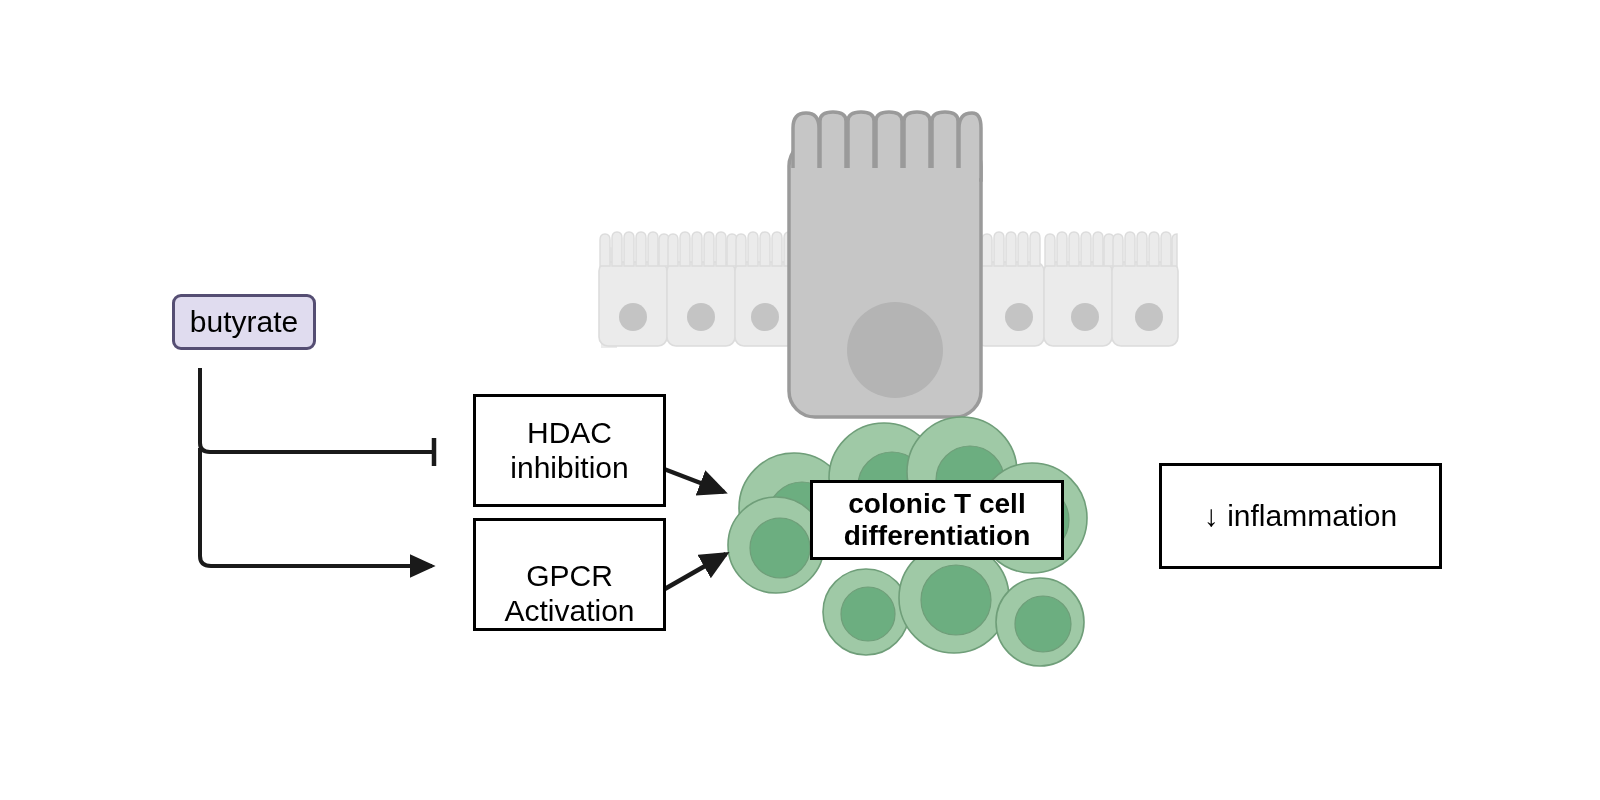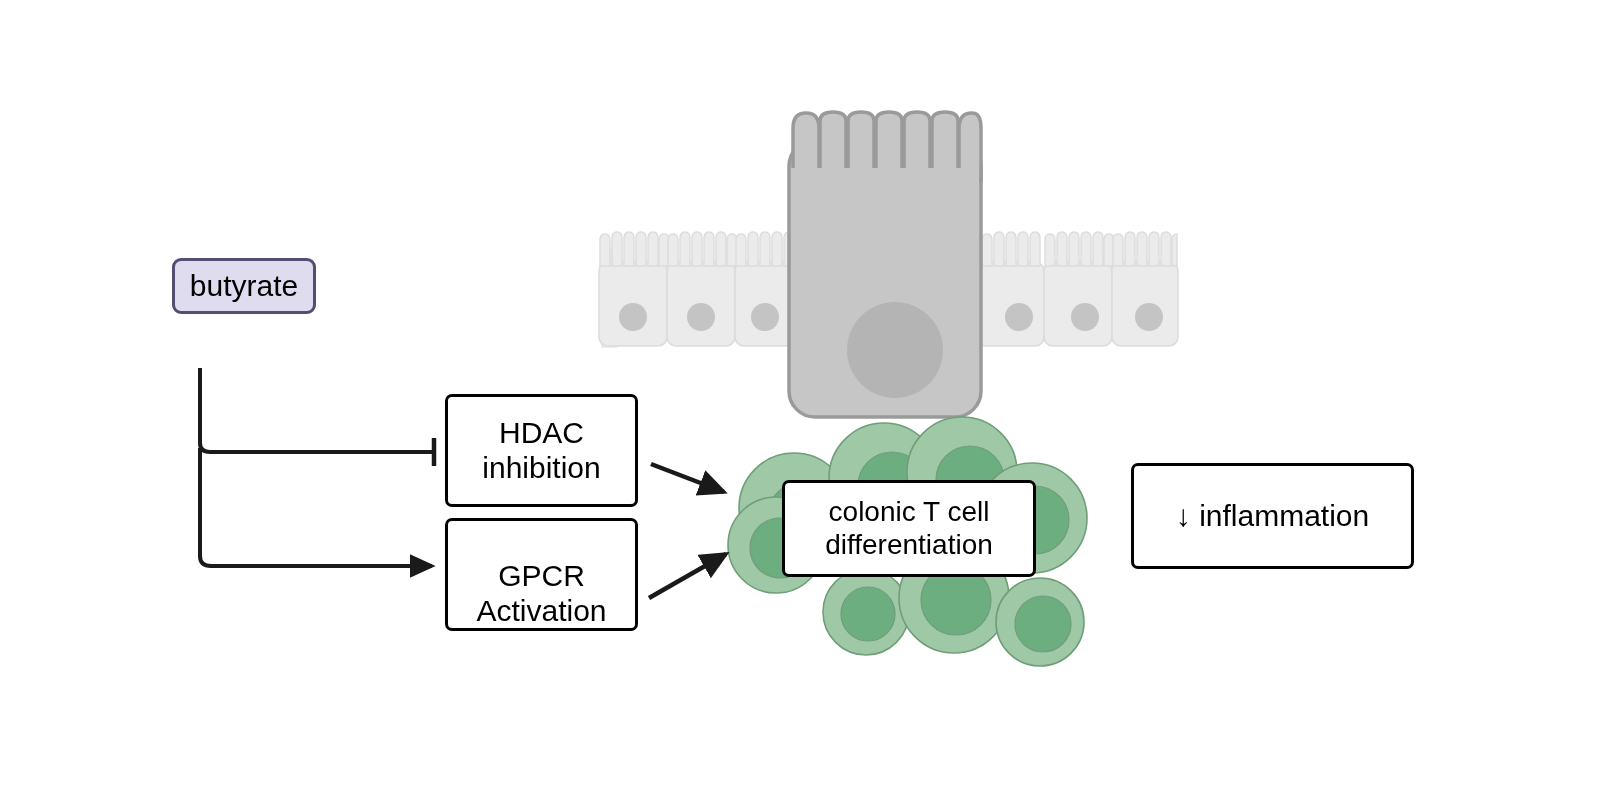--- a/index.html
+++ b/index.html
@@ -24,26 +24,28 @@
     align-items: center;
     justify-content: center;
     text-align: center;
     color: #000000;
     line-height: 1.15;
     white-space: pre-line;
   }
   .box-plain {
     background: #ffffff;
     border: 3px solid #000000;
-    border-radius: 7px;
+    border-radius: 0;
+    margin-left: 28px;
   }
   .box-butyrate {
     background: #e0dcef;
     border: 3px solid #554e73;
     border-radius: 9px;
+    margin-top: 36px;
   }
   #svg-layer {
     position: absolute;
     left: 0;
     top: 0;
     width: 1600px;
     height: 800px;
   }
   .label-text {
     display: block;
@@ -217,21 +219,21 @@
   <div class="node box-plain" id="n-hdac" style="left: 445px; top: 394px; width: 193px; height: 113px; font-size: 30px;">
     <span class="label-text">HDAC
 inhibition</span>
   </div>
 
   <div class="node box-plain" id="n-gpcr" style="left: 445px; top: 518px; width: 193px; height: 113px; font-size: 30px; align-items: flex-end;">
     <span class="label-text">GPCR
 Activation</span>
   </div>
 
-  <div class="node box-plain" id="n-tcell" style="left: 782px; top: 480px; width: 254px; height: 97px; font-size: 28px;">
+  <div class="node box-plain" id="n-tcell" style="left: 782px; top: 480px; width: 254px; height: 80px; font-size: 28px; font-weight: bold;">
     <span class="label-text">colonic T cell
 differentiation</span>
   </div>
 
   <div class="node box-plain" id="n-inflammation" style="left: 1131px; top: 463px; width: 283px; height: 106px; font-size: 30px;">
     <span class="label-text">↓ inflammation</span>
   </div>
 
 </div>
 

